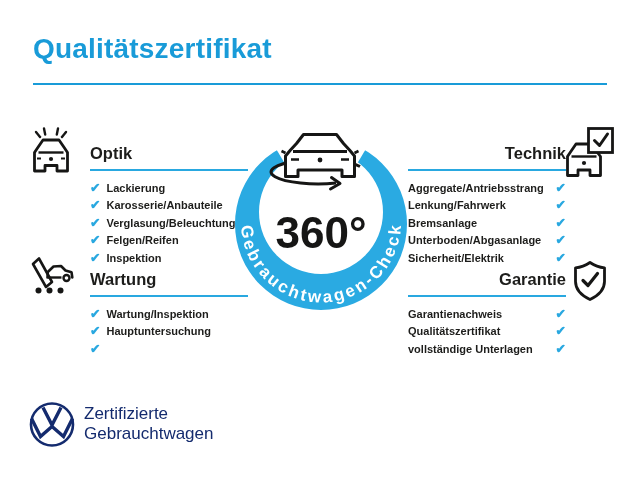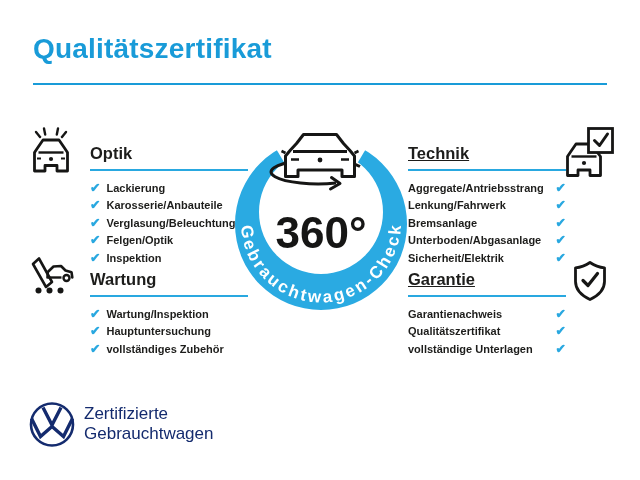--- a/index.html
+++ b/index.html
@@ -22,21 +22,21 @@
 
   
   .panel { width:158px;margin-left:8px; }
   .panel h3 { font-size:16.5px; font-weight:bold; color:#1d1d1b; }
   .panel .rule { height:2px; background:var(--check-blue,#29a8e0); margin-top:6px; }
   .panel ul { list-style:none; margin-top:8px; }
   .panel li {
     display:flex; align-items:center; gap:6px; height:17.5px;
     font-size:11px; font-weight:bold; color:#1d1d1b; white-space:nowrap;
   }
-  .panel.right-align h3 { text-align:left;text-decoration:underline; }
+  .panel.right-align h3 { text-align:right; }
   .panel.right-align li { justify-content:space-between; }
   .chk {
     color:var(--check-blue,#29a8e0); font-size:12.5px; line-height:1;
     font-weight:bold;
   }
 
   #panel-optik    { left:82px;  top:144px; }
   #panel-wartung  { left:82px;  top:270px; }
   #panel-technik  { left:400px; top:144px; }
   #panel-garantie { left:400px; top:270px; }
@@ -123,21 +123,21 @@
     <li>
         <span class="chk">✔</span>
         <span>Karosserie/Anbauteile</span>
       </li>
     <li>
         <span class="chk">✔</span>
         <span>Verglasung/Beleuchtung</span>
       </li>
     <li>
         <span class="chk">✔</span>
-        <span>Felgen/Optik</span>
+        <span>Felgen/Reifen</span>
       </li>
     <li>
         <span class="chk">✔</span>
         <span>Inspektion</span>
       </li>
   </ul>
 </div>
 
 <div class="abs panel" id="panel-wartung">
   <h3>Wartung</h3>
@@ -146,21 +146,20 @@
     <li>
         <span class="chk">✔</span>
         <span>Wartung/Inspektion</span>
       </li>
     <li>
         <span class="chk">✔</span>
         <span>Hauptuntersuchung</span>
       </li>
     <li>
         <span class="chk">✔</span>
-        <span>vollständiges Zubehör</span>
       </li>
   </ul>
 </div>
 
 <div class="abs panel right-align" id="panel-technik">
   <h3>Technik</h3>
   <div class="rule"></div>
   <ul>
     <li>
         <span>Aggregate/Antriebsstrang</span>

